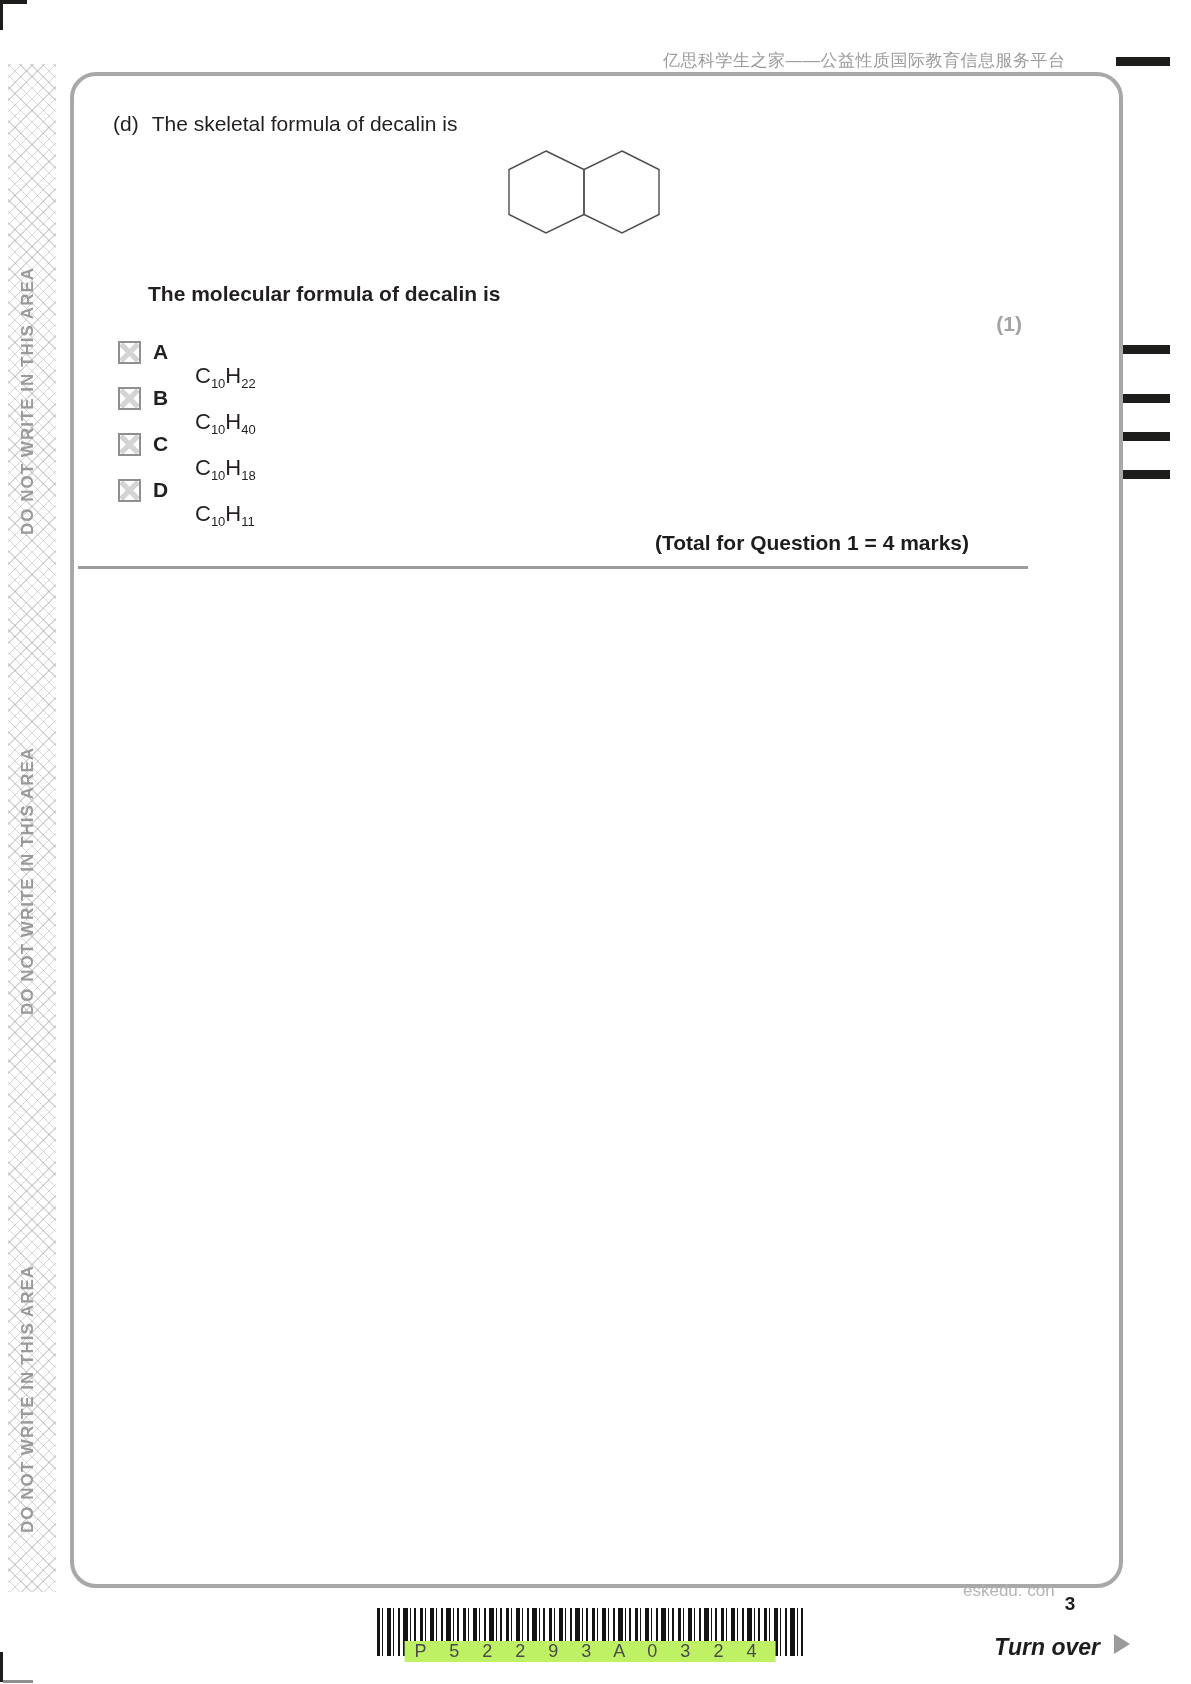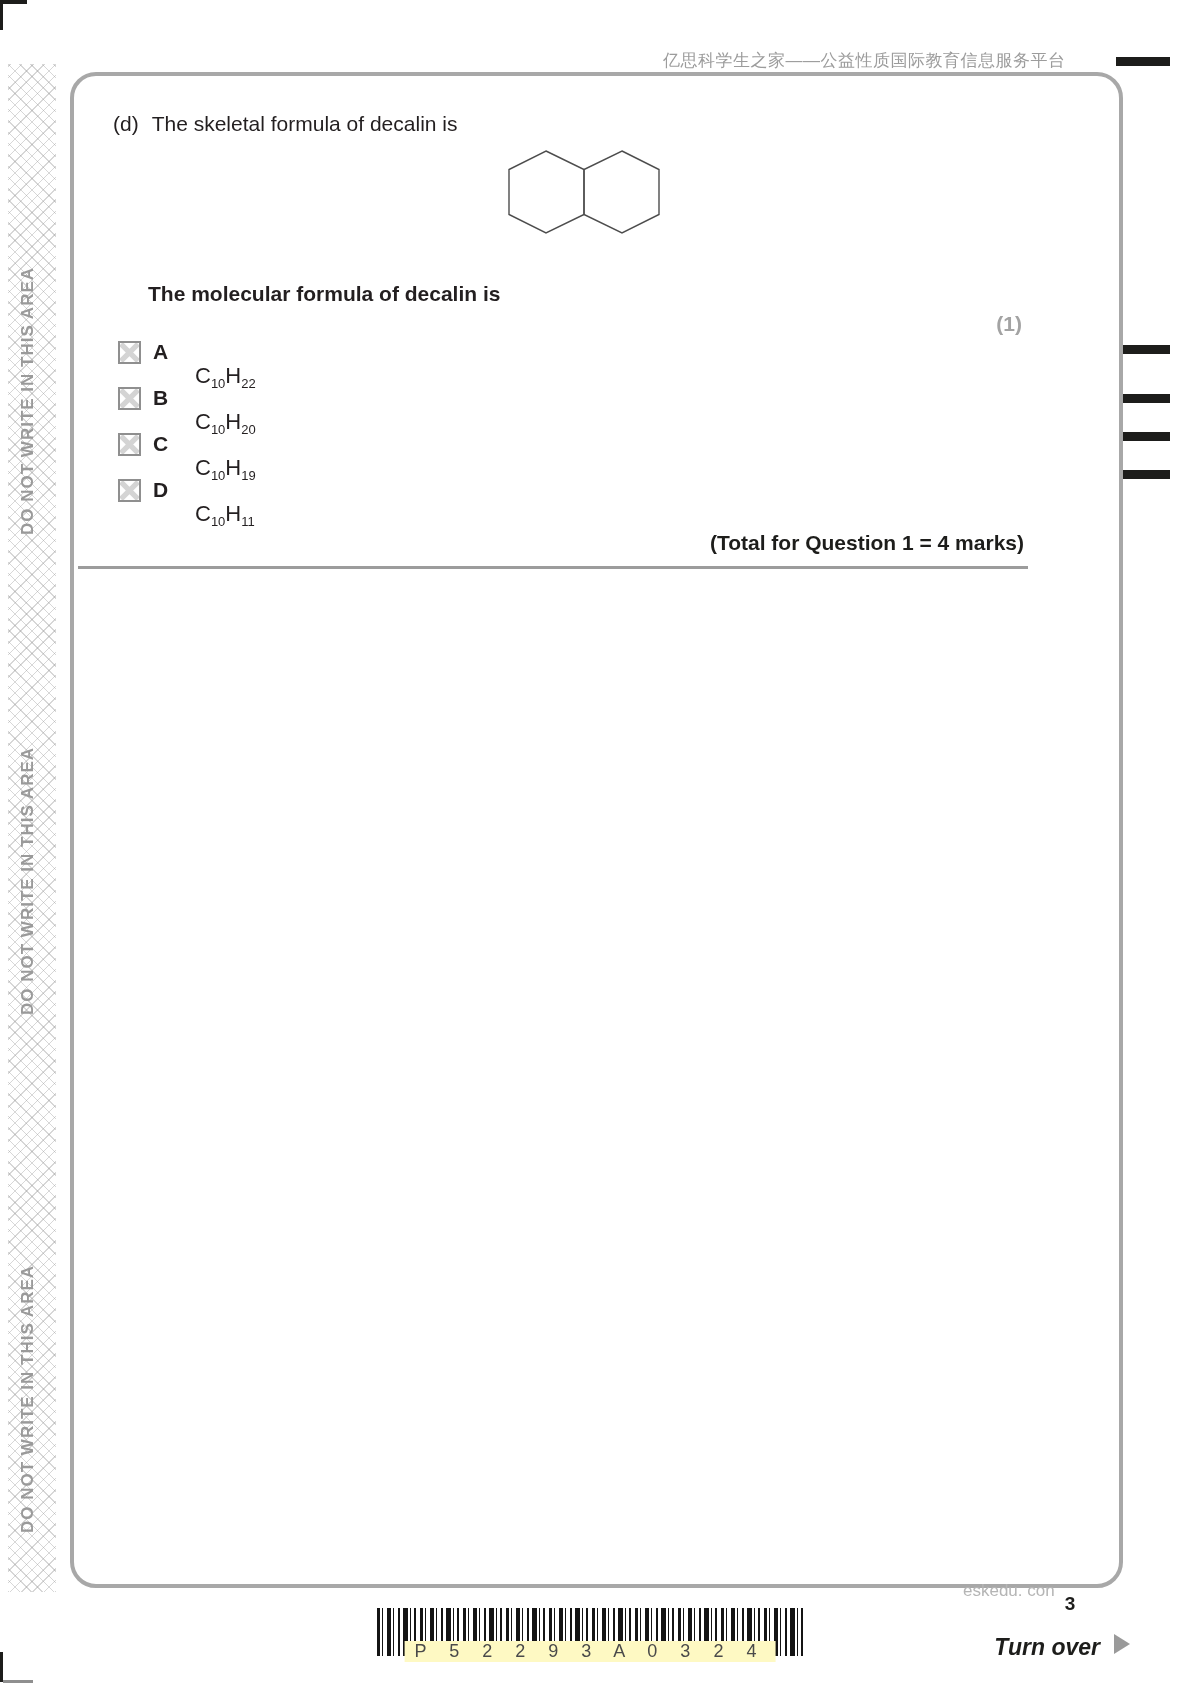--- a/index.html
+++ b/index.html
@@ -150,21 +150,21 @@
     color: #231f20;
     margin-top: 48px;
   }
   .opt-formula sub { font-size: 13px; line-height: 0; }
 
   .total-line {
     position: absolute;
     left: 600px;
     top: 531px;
     width: 424px;
-    text-align: right;
+    text-align: center;
     font-size: 21px;
     font-weight: bold;
     color: #1d1d1b;
   }
 
   .section-rule {
     position: absolute;
     left: 78px;
     top: 566px;
     width: 950px;
@@ -211,21 +211,21 @@
       #141414 21px 23px, #ffffff 23px 26px,
       #141414 26px 31px, #ffffff 31px 33px,
       #141414 33px 34px, #ffffff 34px 37px,
       #141414 37px 39px, #ffffff 39px 43px);
   }
   .barcode-label {
     position: absolute;
     left: 50%;
     bottom: -6px;
     transform: translateX(-50%);
-    background: #fef9c3;
+    background: #bef264;
     padding: 0 10px;
     font-size: 18px;
     letter-spacing: 9px;
     color: #4a4a4a;
     white-space: nowrap;
   }
 
   .turn-over {
     position: absolute;
     left: 940px;
@@ -301,31 +301,31 @@
     <span class="opt-formula"><span>C</span><sub>10</sub><span>H</span><sub>22</sub></span>
   </div>
 
   <div class="option-row row-b">
     <span class="checkbox">
       <svg viewBox="0 0 20 20">
           <path d="M1,1 L19,19 M19,1 L1,19" stroke="#d4d4d4" stroke-width="5.5" fill="none"></path>
         </svg>
     </span>
     <span class="opt-letter">B</span>
-    <span class="opt-formula"><span>C</span><sub>10</sub><span>H</span><sub>20</sub></span>
+    <span class="opt-formula"><span>C</span><sub>10</sub><span>H</span><sub>40</sub></span>
   </div>
 
   <div class="option-row row-c">
     <span class="checkbox">
       <svg viewBox="0 0 20 20">
           <path d="M1,1 L19,19 M19,1 L1,19" stroke="#d4d4d4" stroke-width="5.5" fill="none"></path>
         </svg>
     </span>
     <span class="opt-letter">C</span>
-    <span class="opt-formula"><span>C</span><sub>10</sub><span>H</span><sub>19</sub></span>
+    <span class="opt-formula"><span>C</span><sub>10</sub><span>H</span><sub>18</sub></span>
   </div>
 
   <div class="option-row row-d">
     <span class="checkbox">
       <svg viewBox="0 0 20 20">
           <path d="M1,1 L19,19 M19,1 L1,19" stroke="#d4d4d4" stroke-width="5.5" fill="none"></path>
         </svg>
     </span>
     <span class="opt-letter">D</span>
     <span class="opt-formula"><span>C</span><sub>10</sub><span>H</span><sub>11</sub></span>

